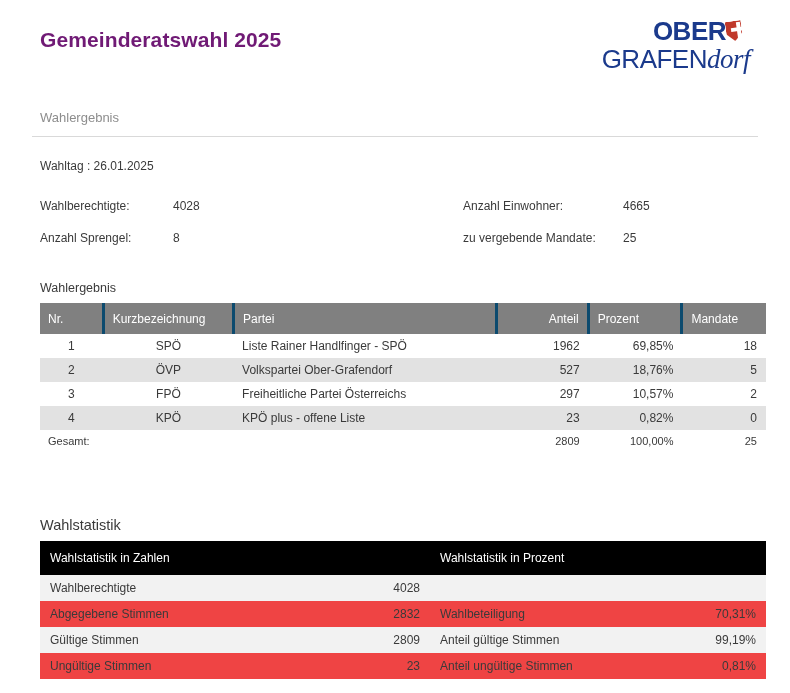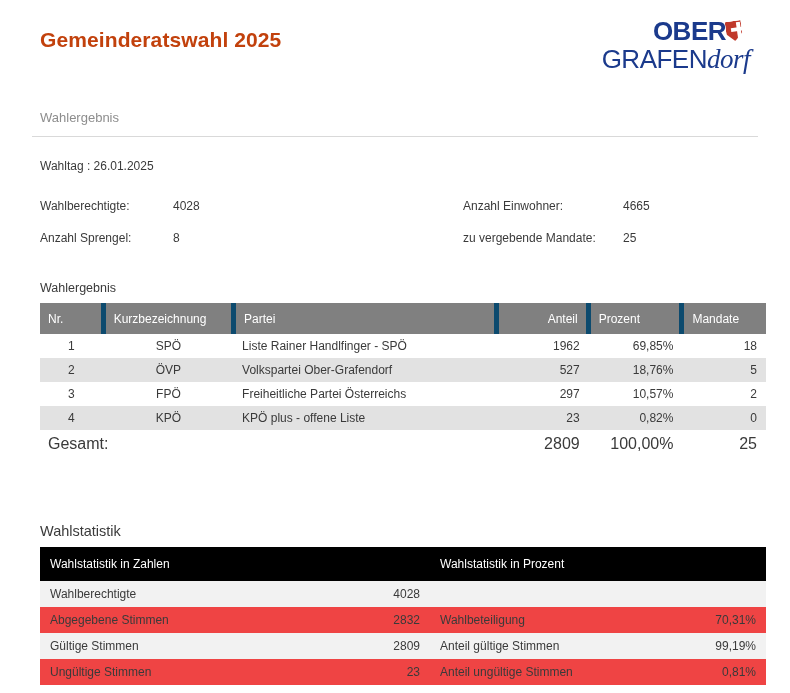--- a/index.html
+++ b/index.html
@@ -24,21 +24,21 @@
   }
   
   .header {
     position: relative;
     padding-top: 28px;
     height: 74px;
   }
   .doc-title {
     font-size: 21px;
     font-weight: bold;
-    color: #c2410c;
+    color: #701a75;
     letter-spacing: 0.1px;
     margin: 0;
     padding-left: 8px;
   }
   .logo {
     position: absolute;
     right: 8px;
     top: 18px;
     text-align: right;
     line-height: 1;
@@ -149,21 +149,21 @@
     width: 726px;
     margin-left: 8px;
     table-layout: fixed;
   }
   .res-table thead th {
     background: #808080;
     color: #ffffff;
     font-weight: normal;
     text-align: left;
     padding: 6px 8px;
-    border-right: 5px solid #0c4a6e;
+    border-right: 3px solid #0c4a6e;
     height: 19px;
     white-space: nowrap;
   }
   .res-table thead th.num { text-align: right; }
   .res-table thead th:last-child { border-right: none; }
   .res-table tbody td {
     padding: 5px 8px;
     border-right: 1px solid transparent;
     color: #3a3a3a;
   }
@@ -173,21 +173,21 @@
   .col-nr { width: 62px; }
   .col-kurz { width: 128px; }
   .col-partei { width: 258px; }
   .col-stimmen { width: 90px; }
   .col-prozent { width: 92px; }
   .col-mandate { width: 82px; }
 
   .total-row td {
     padding-top: 14px;
     padding-bottom: 5px;
-    font-size: 16px;
+    font-size: 11px;
     color: #3a3a3a;
   }
   .total-row td.num { text-align: right; }
 
   
   .stat-table {
     width: 726px;
     margin-left: 8px;
     border-collapse: collapse;
     font-size: 12px;

